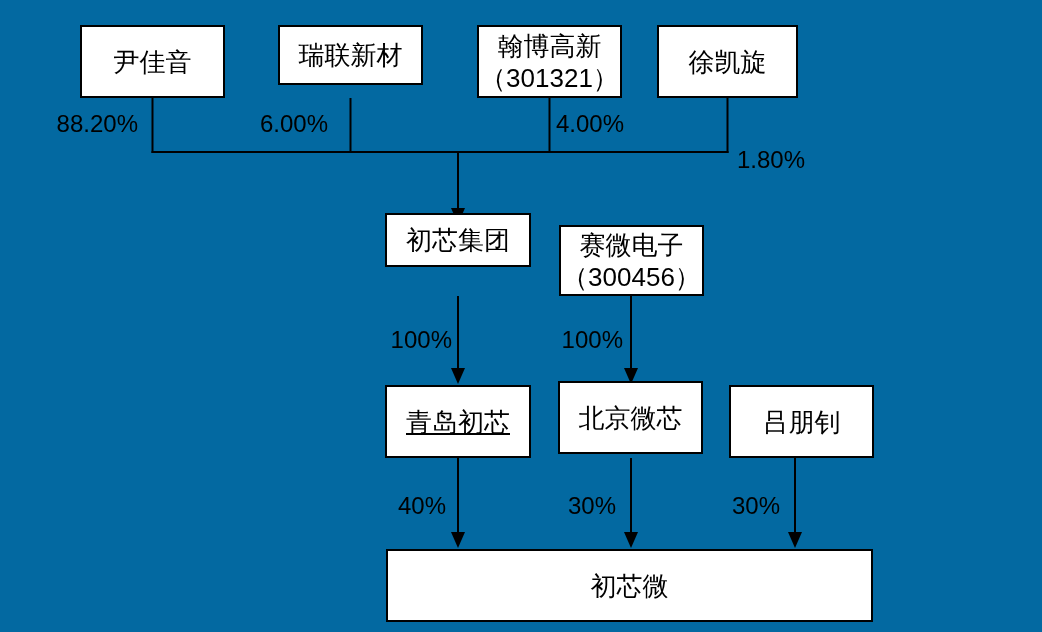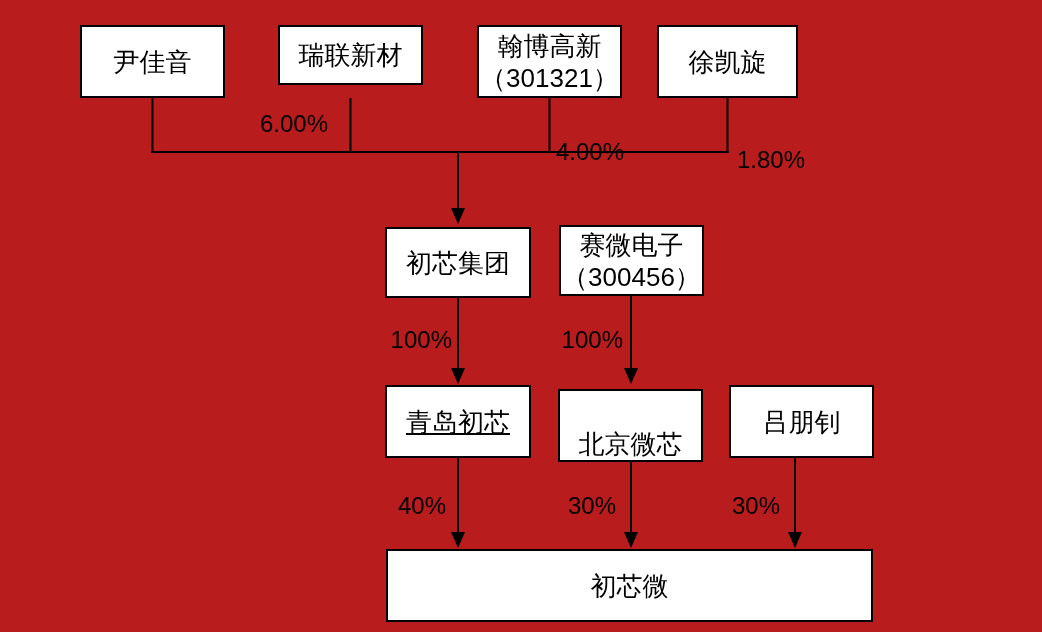--- a/index.html
+++ b/index.html
@@ -4,21 +4,21 @@
 <style>
   html, body {
     margin: 0;
     padding: 0;
     background: #ffffff;
   }
   .canvas {
     position: relative;
     width: 1042px;
     height: 632px;
-    background: #b91c1c;
+    background: #0369a1;
     font-family: "Liberation Sans", "DejaVu Sans", sans-serif;
     color: #000000;
     overflow: hidden;
   }
   .wires {
     position: absolute;
     left: 0;
     top: 0;
     width: 1042px;
     height: 632px;
@@ -91,47 +91,48 @@
 
   <div class="node" style="left:477px; top:25px; width:145px; height:73px;">
     <span>翰博高新</span>
     <span>（301321）</span>
   </div>
 
   <div class="node" style="left:657px; top:25px; width:141px; height:73px;">
     <span>徐凯旋</span>
   </div>
 
-  <div class="node" style="left:385px; top:227px; width:146px; height:71px;">
+  <div class="node" style="left:385px; top:213px; width:146px; height:54px;">
     <span>初芯集团</span>
   </div>
 
   <div class="node" style="left:559px; top:225px; width:145px; height:71px;">
     <span>赛微电子</span>
     <span>（300456）</span>
   </div>
 
   <div class="node" style="left:385px; top:385px; width:146px; height:73px;text-decoration:underline;">
     <span>青岛初芯</span>
   </div>
 
-  <div class="node" style="left:558px; top:389px; width:145px; height:73px;justify-content:flex-end;">
+  <div class="node" style="left:558px; top:381px; width:145px; height:73px;">
     <span>北京微芯</span>
   </div>
 
   <div class="node" style="left:729px; top:385px; width:145px; height:73px;">
     <span>吕朋钊</span>
   </div>
 
   <div class="node" style="left:386px; top:549px; width:487px; height:73px;">
     <span>初芯微</span>
   </div>
 
+  <div class="pct r" style="left:38px;  top:109px; width:100px;">88.20%</div>
   <div class="pct r" style="left:238px; top:109px; width:90px;">6.00%</div>
-  <div class="pct l" style="left:556px; top:109px; width:90px;margin-top:28px;">4.00%</div>
+  <div class="pct l" style="left:556px; top:109px; width:90px;">4.00%</div>
   <div class="pct l" style="left:737px; top:109px; width:90px;margin-top:36px;">1.80%</div>
 
   <div class="pct r" style="left:362px; top:325px; width:90px;">100%</div>
   <div class="pct r" style="left:533px; top:325px; width:90px;">100%</div>
 
   <div class="pct r" style="left:356px; top:491px; width:90px;">40%</div>
   <div class="pct r" style="left:526px; top:491px; width:90px;">30%</div>
   <div class="pct r" style="left:690px; top:491px; width:90px;">30%</div>
 
 </div>

